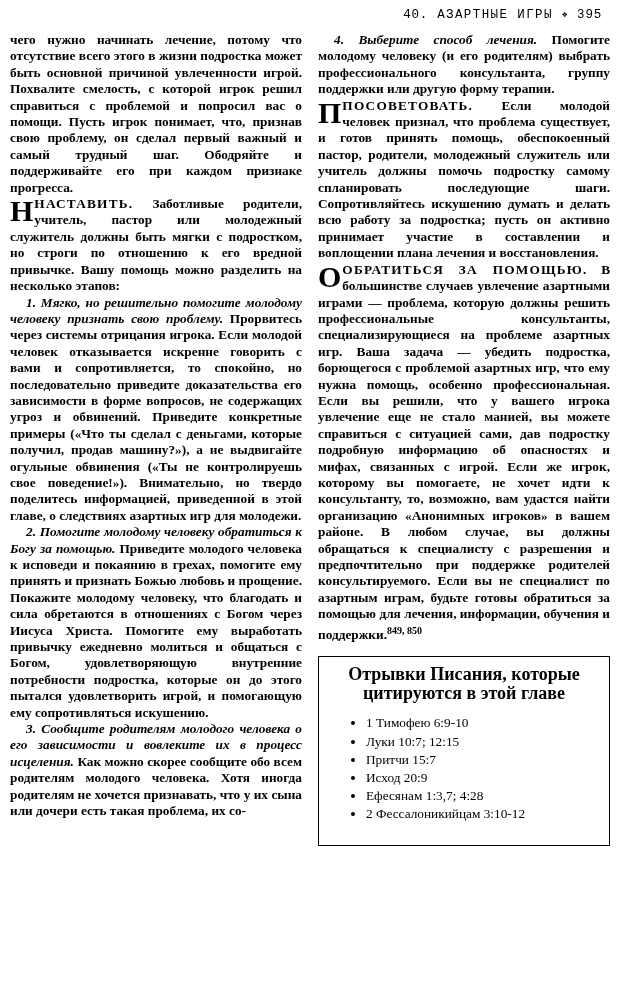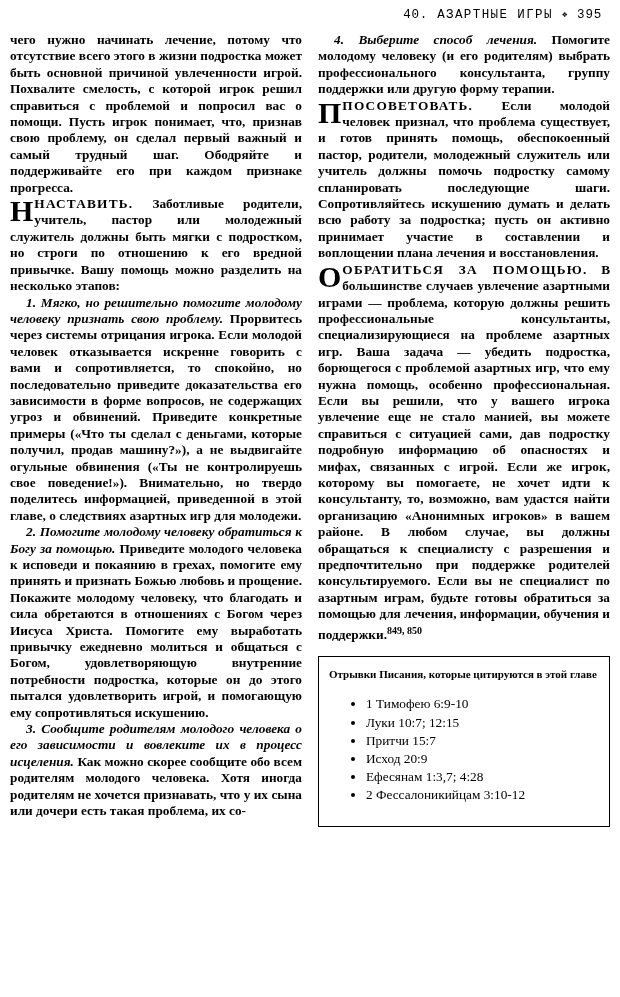--- a/index.html
+++ b/index.html
@@ -81,23 +81,23 @@
   .sup { font-size: 10px; vertical-align: super; }
 
   .scripture-box {
     margin-top: 13px;
     border: 1.6px solid #000;
     padding: 8px 10px 10px 10px;
     box-sizing: border-box;
   }
   .scripture-box h3 {
     margin: 0 0 6px 0;
-    font-size: 11px;
+    font-size: 18px;
     line-height: 19px;
-    text-align: left;
+    text-align: center;
     font-weight: bold;
   }
   .scripture-box ul {
     margin: 11px;
     padding-left: 26px;
     font-size: 13.3px;
     line-height: 18.2px;
   }
   .scripture-box li {
     margin: 0;

